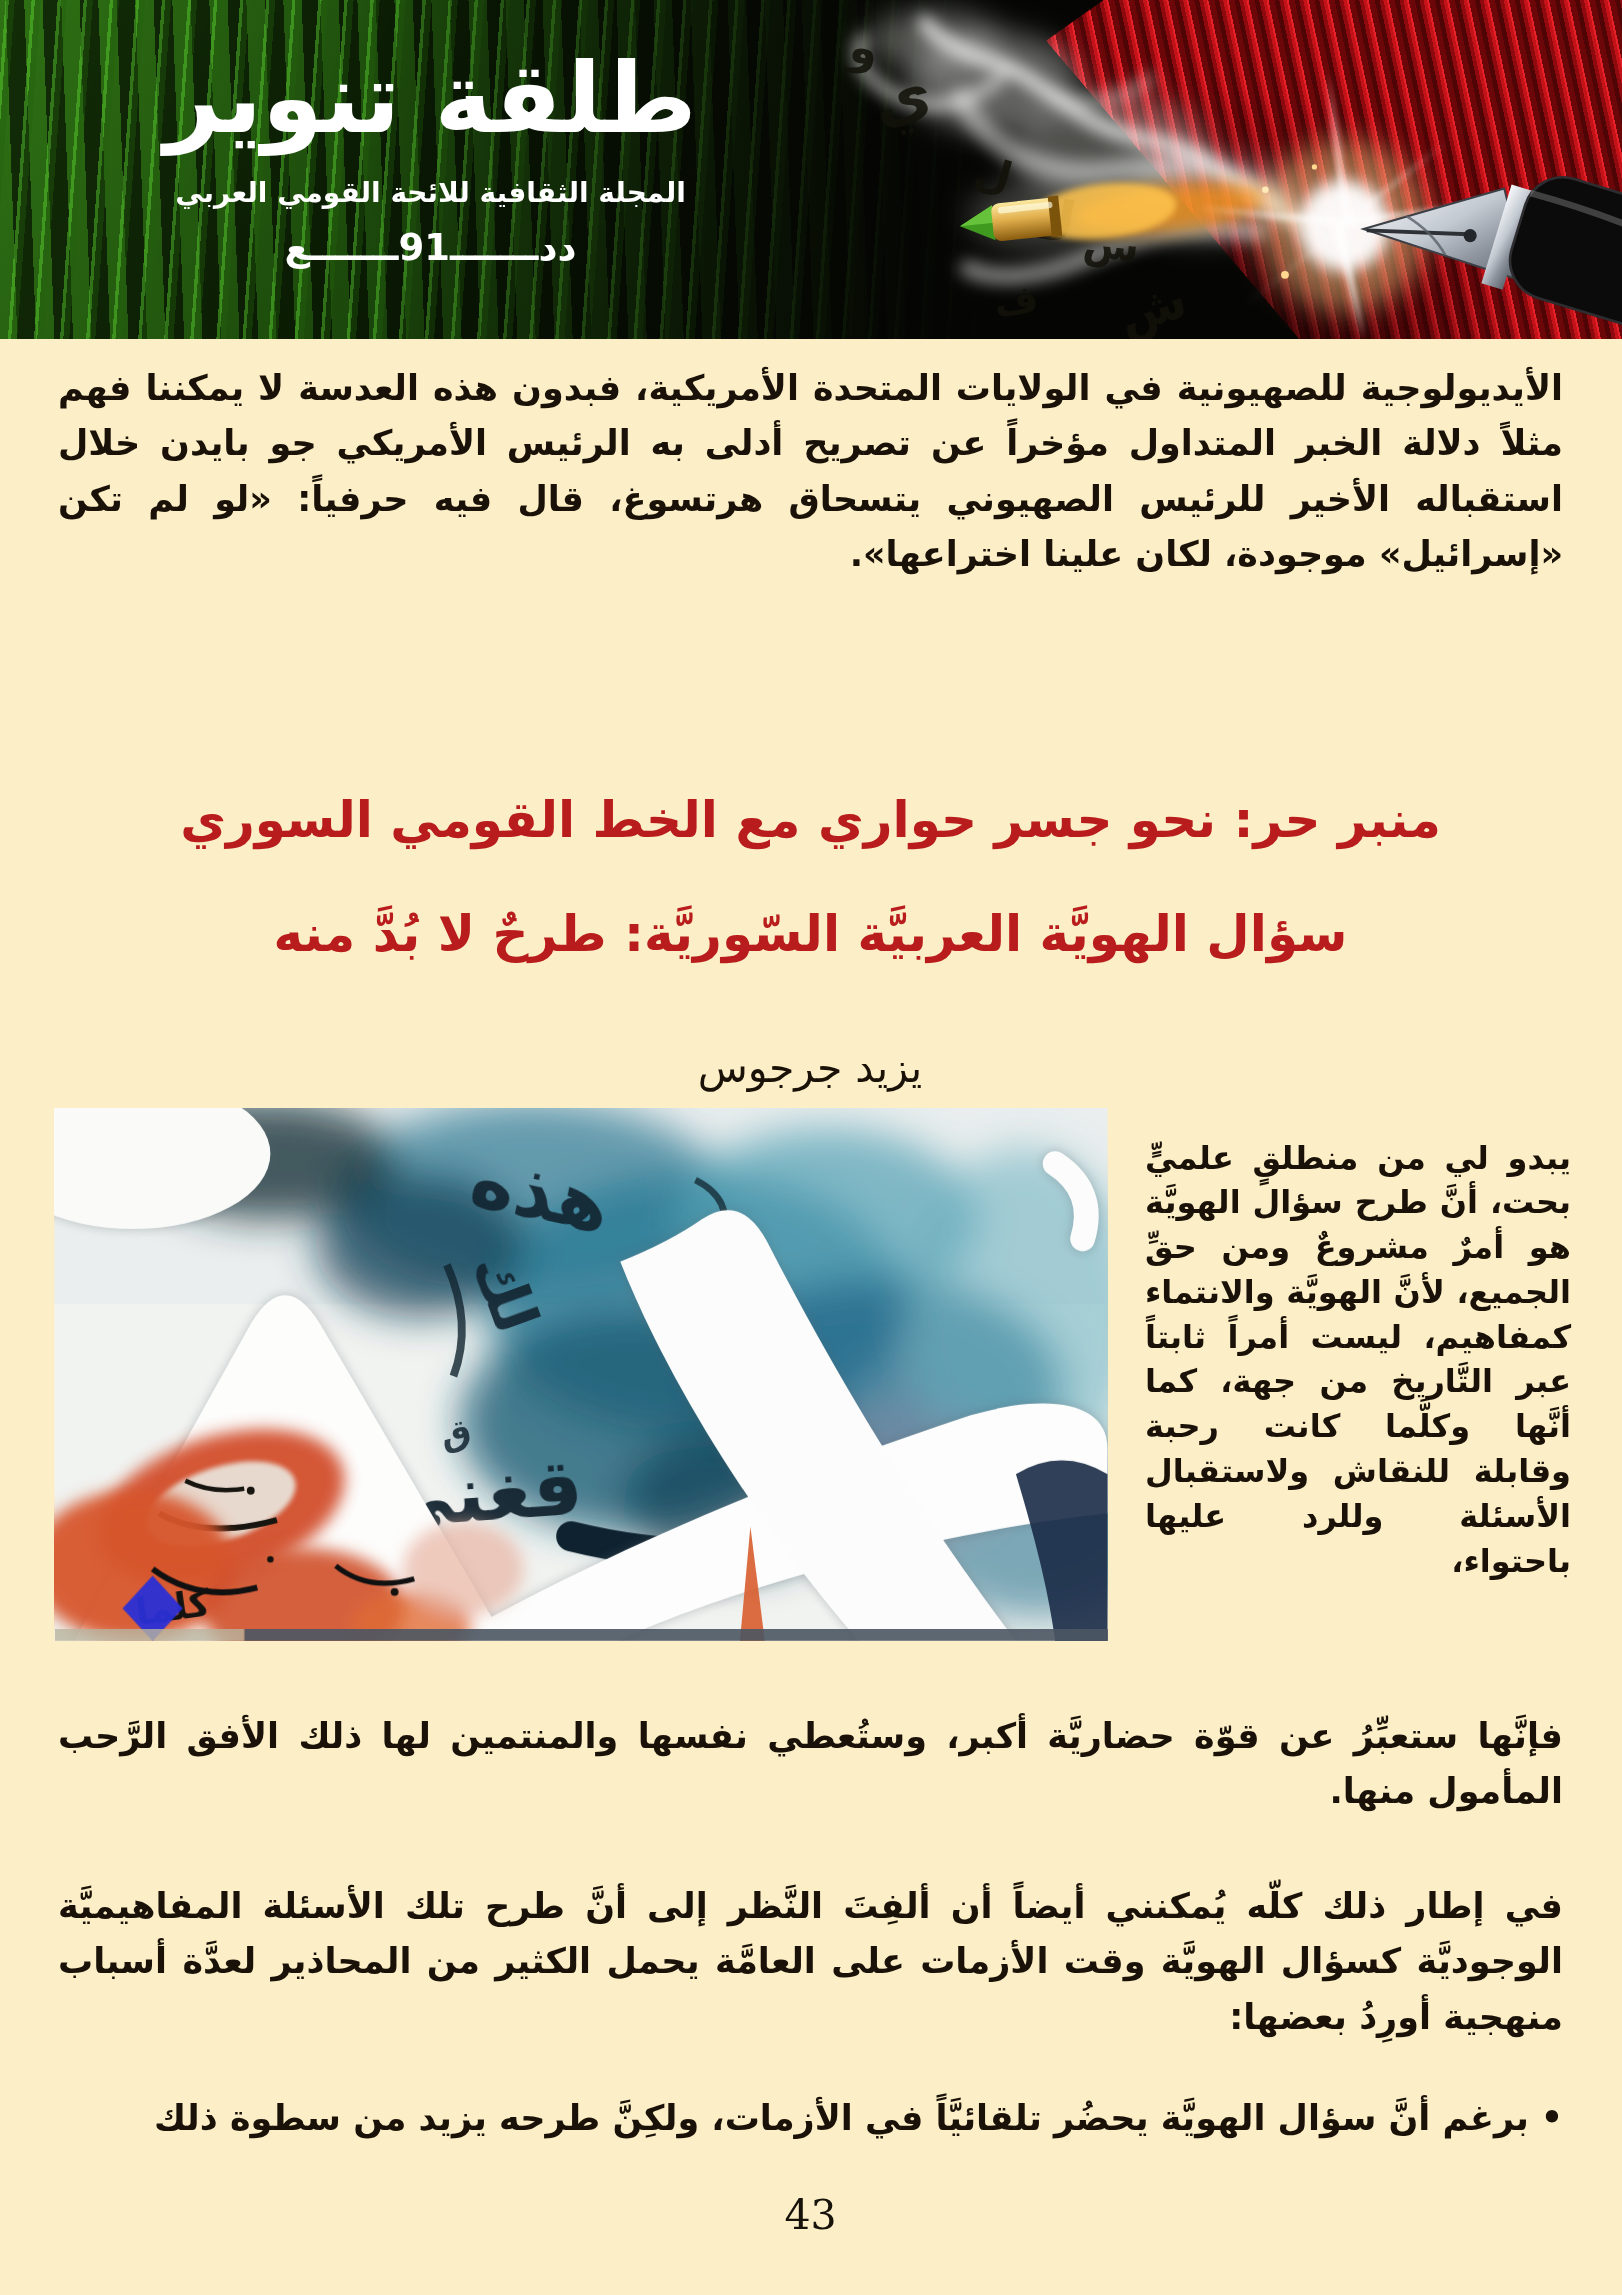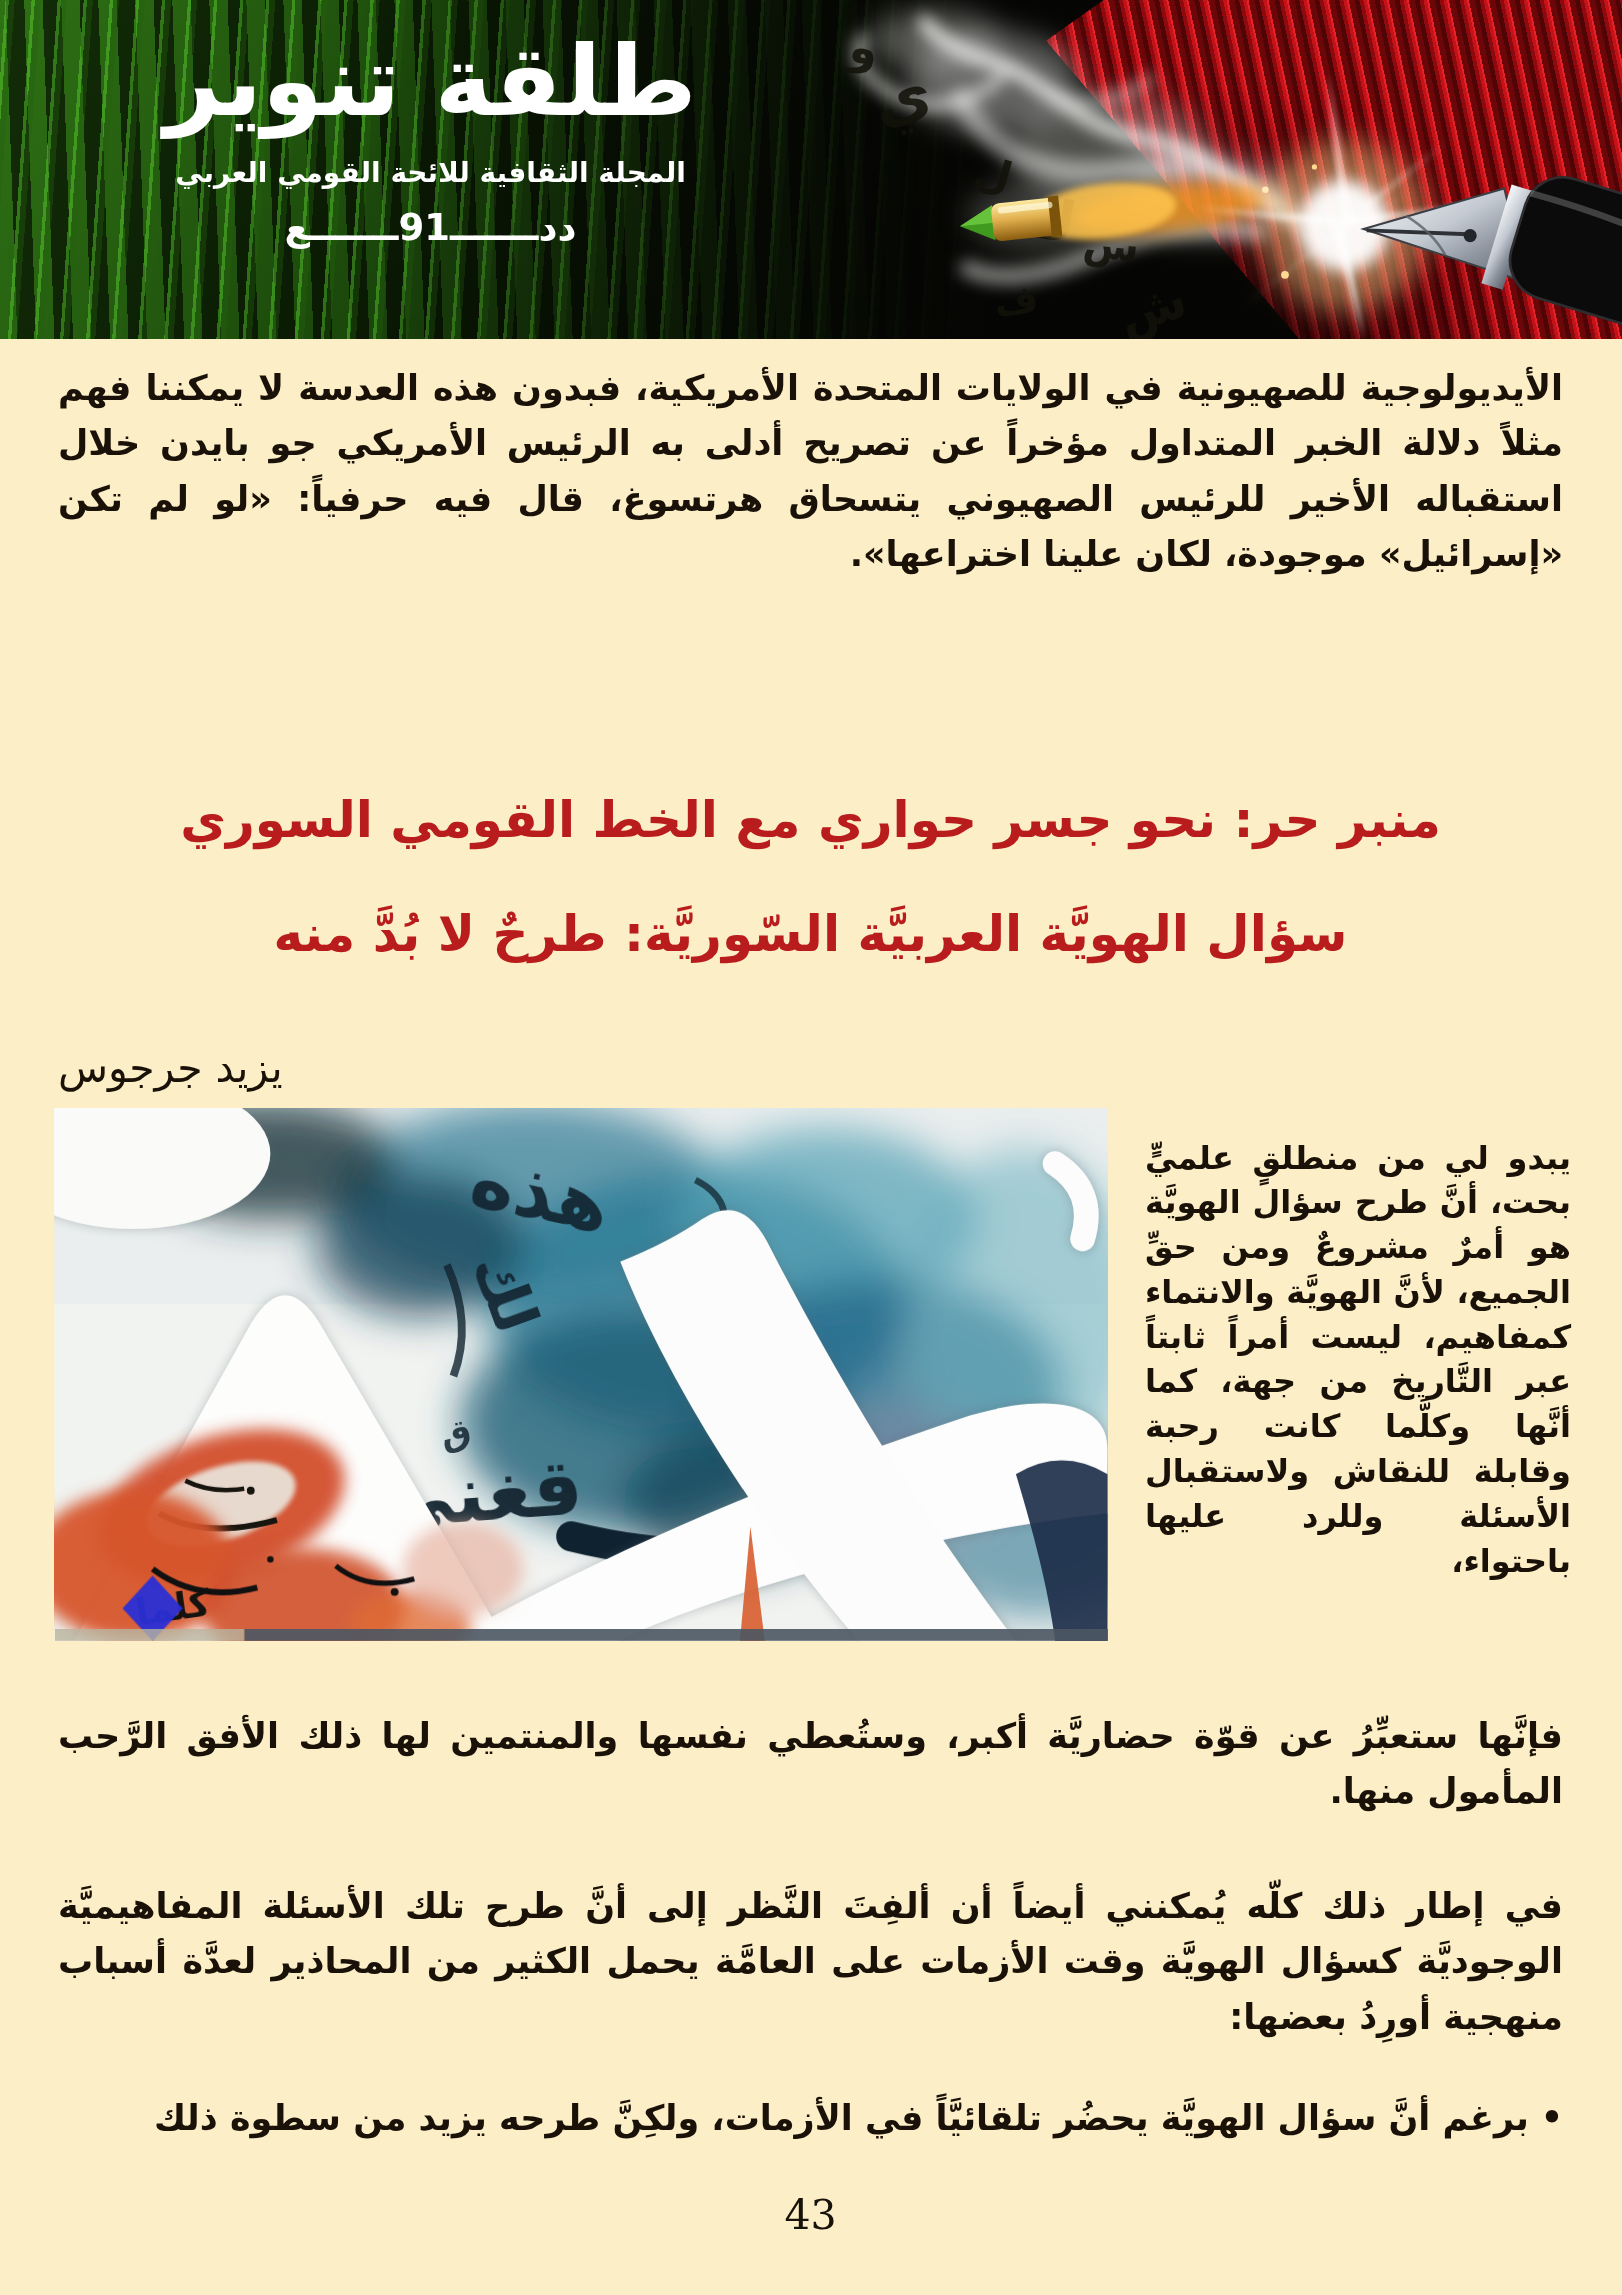--- a/index.html
+++ b/index.html
@@ -20,35 +20,35 @@
   .green-fade{position:absolute;inset:0;background:linear-gradient(to right, rgba(5,5,3,0) 22%, rgba(5,5,3,.95) 56%, #050503 62%);}
   .red-curtain{
     position:absolute;top:0;right:0;width:576px;height:100%;
     background:
       radial-gradient(ellipse at 28% 115%, rgba(0,0,0,.88), rgba(0,0,0,0) 55%),
       repeating-linear-gradient(78deg, #4f0406 0 4.6px, #8e0a0f 4.6px 8.5px, #c41219 8.5px 11.8px, #e62129 11.8px 13.7px, #6b0609 13.7px 19.6px);
     clip-path:polygon(10% 0, 100% 0, 100% 100%, 44% 100%, 0% 12%);
   }
   .header-art{position:absolute;inset:0;width:1623px;height:339px;}
   .mast-text{position:absolute;top:22px;left:98px;width:667px;text-align:center;color:#fff;z-index:5;}
-  .mast-title{margin:0;font-size:98px;line-height:1.22;font-weight:700;letter-spacing:0;}
+  .mast-title{margin:17px;font-size:98px;line-height:1.22;font-weight:700;letter-spacing:0;}
   .mast-sub{margin-top:14.4px;font-size:28px;font-weight:700;}
   .mast-issue{margin-top:17px;font-size:37px;font-weight:700;}
   .mast-date{margin-top:11.8px;font-size:31px;font-weight:700;}
   
   .para{
     position:absolute;left:59px;right:59px;
     font-size:35px;line-height:1.58;font-weight:700;
     text-align:justify;text-align-last:right;margin:0;
   }
   .p1{top:361px;}
   .headline{position:absolute;top:792px;left:59px;right:59px;text-align:center;color:#b91c1c;font-weight:700;font-size:50px;line-height:1.15;margin:0;}
   .headline .l1{margin:0 0 56px 0;}
   .headline .l2{margin:16px;}
-  .author{position:absolute;top:1044px;right:60px;left:59px;text-align:left;font-size:41px;font-weight:400;direction:rtl;}
+  .author{position:absolute;top:1044px;right:60px;left:59px;text-align:center;font-size:41px;font-weight:400;direction:rtl;}
   .author span{direction:rtl;}
   .columns{position:absolute;top:1108px;right:51px;left:55px;display:flex;flex-direction:row-reverse;gap:37px;}
   .artwork-box{flex:0 0 1054px;width:1054px;height:533px;}
   .artwork{width:1054px;height:533px;display:block;}
   .col-text{
     flex:1;margin:0;padding-top:27.5px;
     font-size:32px;line-height:1.4;font-weight:700;
     text-align:justify;text-align-last:right;
   }
   .p2{top:1709px;}

